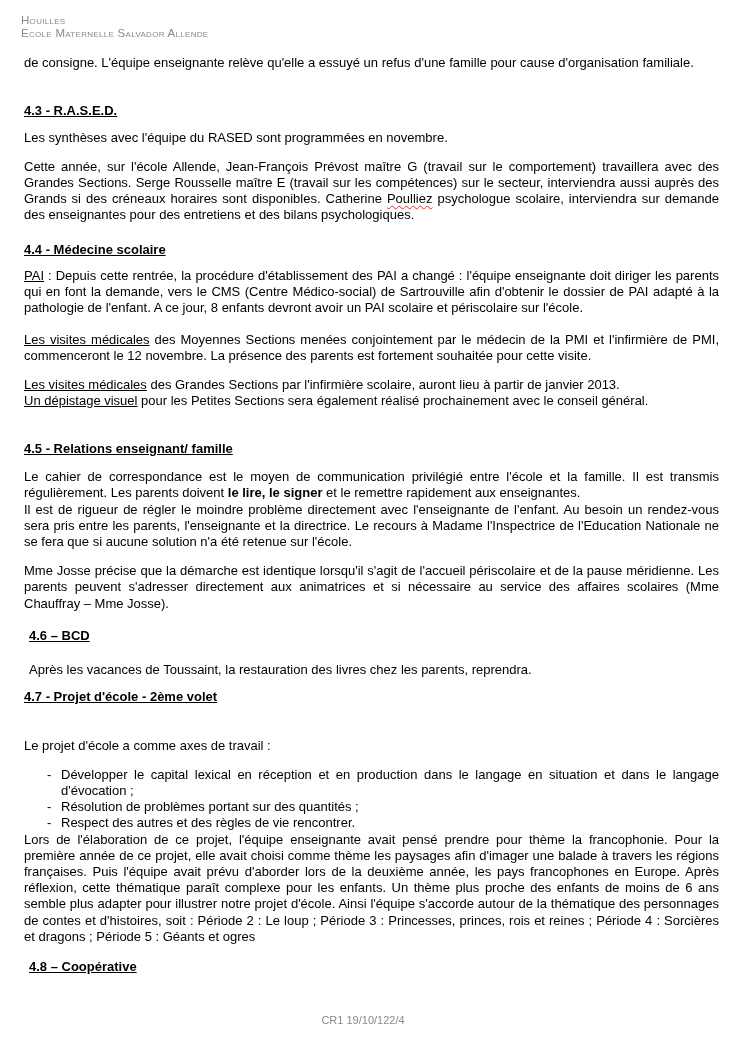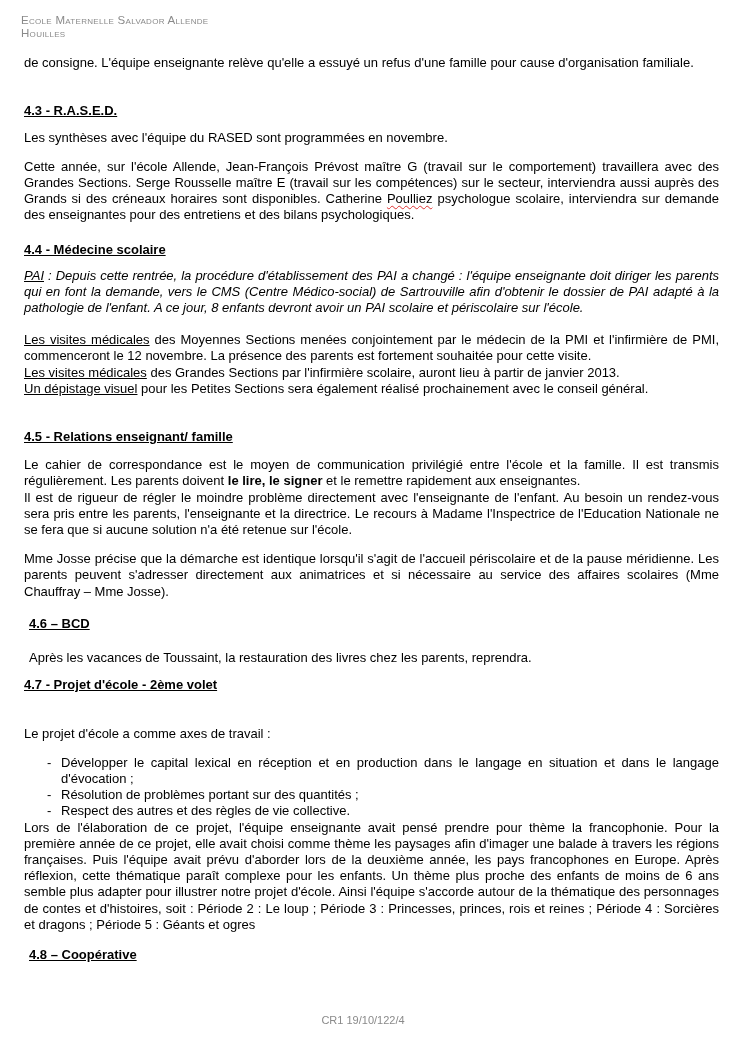--- a/index.html
+++ b/index.html
@@ -40,23 +40,23 @@
   }
   .list-item{display:flex;}
   .bullet-dash{flex:0 0 14px;margin-left:23px;}
   .li-text{flex:1;text-align:justify;}
   
   #doc-blocks > :nth-child(1){margin-top:15px;}
   #doc-blocks > :nth-child(2){margin-top:32px;}
   #doc-blocks > :nth-child(3){margin-top:11px;}
   #doc-blocks > :nth-child(4){margin-top:12px;}
   #doc-blocks > :nth-child(5){margin-top:19px;}
-  #doc-blocks > :nth-child(6){margin-top:9px;font-style:italic;}
+  #doc-blocks > :nth-child(6){margin-top:9px;}
   #doc-blocks > :nth-child(7){margin-top:16px;}
-  #doc-blocks > :nth-child(8){margin-top:0;}
+  #doc-blocks > :nth-child(8){margin-top:12px;}
   #doc-blocks > :nth-child(9){margin-top:0;}
   #doc-blocks > :nth-child(10){margin-top:32px;}
   #doc-blocks > :nth-child(11){margin-top:12px;}
   #doc-blocks > :nth-child(12){margin-top:0;}
   #doc-blocks > :nth-child(13){margin-top:13px;}
   #doc-blocks > :nth-child(14){margin-top:16px;}
   #doc-blocks > :nth-child(15){margin-top:18px;}
   #doc-blocks > :nth-child(16){margin-top:11px;}
   #doc-blocks > :nth-child(17){margin-top:33px;}
   #doc-blocks > :nth-child(18){margin-top:12px;}
@@ -69,22 +69,22 @@
     display:flex;justify-content:center;
     font-size:11px;line-height:14px;
     color:#8a8a8a;
   }
 </style>
 </head>
 <body>
 
 <div class="page">
   <div class="hdr">
+    <div>Houilles</div>
     <div>Ecole Maternelle Salvador Allende</div>
-    <div>Houilles</div>
   </div>
 
   <div id="doc-blocks">
       <p><span>de consigne. L'équipe enseignante relève qu'elle a essuyé un refus d'une famille pour cause d'organisation familiale.</span></p>
       <div class="heading"><span>4.3 - R.A.S.E.D.</span></div>
       <p><span>Les synthèses avec l'équipe du RASED sont programmées en novembre.</span></p>
       <p><span>Cette année, sur l'école Allende, Jean-François Prévost maître G (travail sur le comportement) travaillera avec des Grandes Sections. Serge Rousselle maître E (travail sur les compétences) sur le secteur, interviendra aussi auprès des Grands si des créneaux horaires sont disponibles. Catherine </span><span class="spell">Poulliez</span><span> psychologue scolaire, interviendra sur demande des enseignantes pour des entretiens et des bilans psychologiques.</span></p>
       <div class="heading"><span>4.4 - Médecine scolaire</span></div>
       <p><span class="u">PAI</span><span> : Depuis cette rentrée, la procédure d'établissement des PAI a changé : l'équipe enseignante doit diriger les parents qui en font la demande, vers le CMS (Centre Médico-social) de Sartrouville afin d'obtenir le dossier de PAI adapté à la pathologie de l'enfant. A ce jour, 8 enfants devront avoir un PAI scolaire et périscolaire sur l'école.</span></p>
       <p><span class="u">Les visites médicales</span><span> des Moyennes Sections menées conjointement par le médecin de la PMI et l'infirmière de PMI, commenceront le 12 novembre. La présence des parents est fortement souhaitée pour cette visite.</span></p>
@@ -102,21 +102,21 @@
         <div class="list-item">
           <span class="bullet-dash">-</span>
           <span class="li-text"><span>Développer le capital lexical en réception et en production dans le langage en situation et dans le langage d'évocation ;</span></span>
         </div>
         <div class="list-item">
           <span class="bullet-dash">-</span>
           <span class="li-text"><span>Résolution de problèmes portant sur des quantités ;</span></span>
         </div>
         <div class="list-item">
           <span class="bullet-dash">-</span>
-          <span class="li-text"><span>Respect des autres et des règles de vie collective.</span></span>
+          <span class="li-text"><span>Respect des autres et des règles de vie rencontrer.</span></span>
         </div>
       </div>
       <p><span>Lors de l'élaboration de ce projet, l'équipe enseignante avait pensé prendre pour thème la francophonie. Pour la première année de ce projet, elle avait choisi comme thème les paysages afin d'imager une balade à travers les régions françaises. Puis l'équipe avait prévu d'aborder lors de la deuxième année, les pays francophones en Europe. Après réflexion, cette thématique paraît complexe pour les enfants. Un thème plus proche des enfants de moins de 6 ans semble plus adapter pour illustrer notre projet d'école. Ainsi l'équipe s'accorde autour de la thématique des personnages de contes et d'histoires, soit : Période 2 : Le loup ; Période 3 : Princesses, princes, rois et reines ; Période 4 : Sorcières et dragons ; Période 5 : Géants et ogres</span></p>
       <div class="heading indent"><span>4.8 – Coopérative</span></div>
     </div>
 
   <div class="pfooter">
     <span>CR1 19/10/12</span>
     <span>2/4</span>
   </div>

